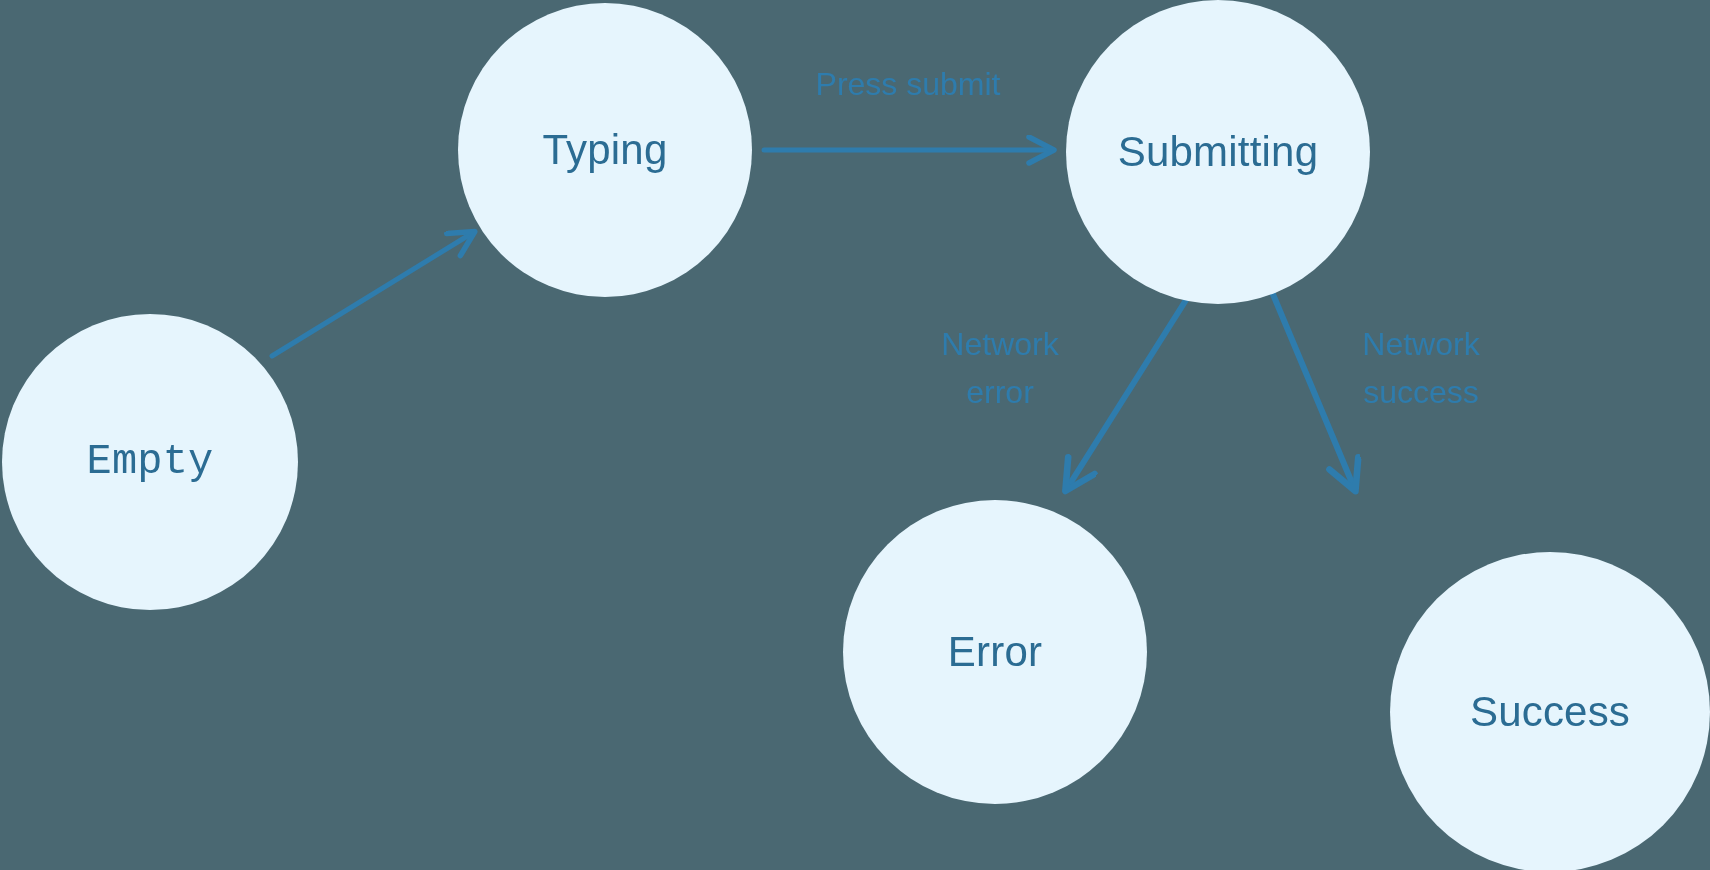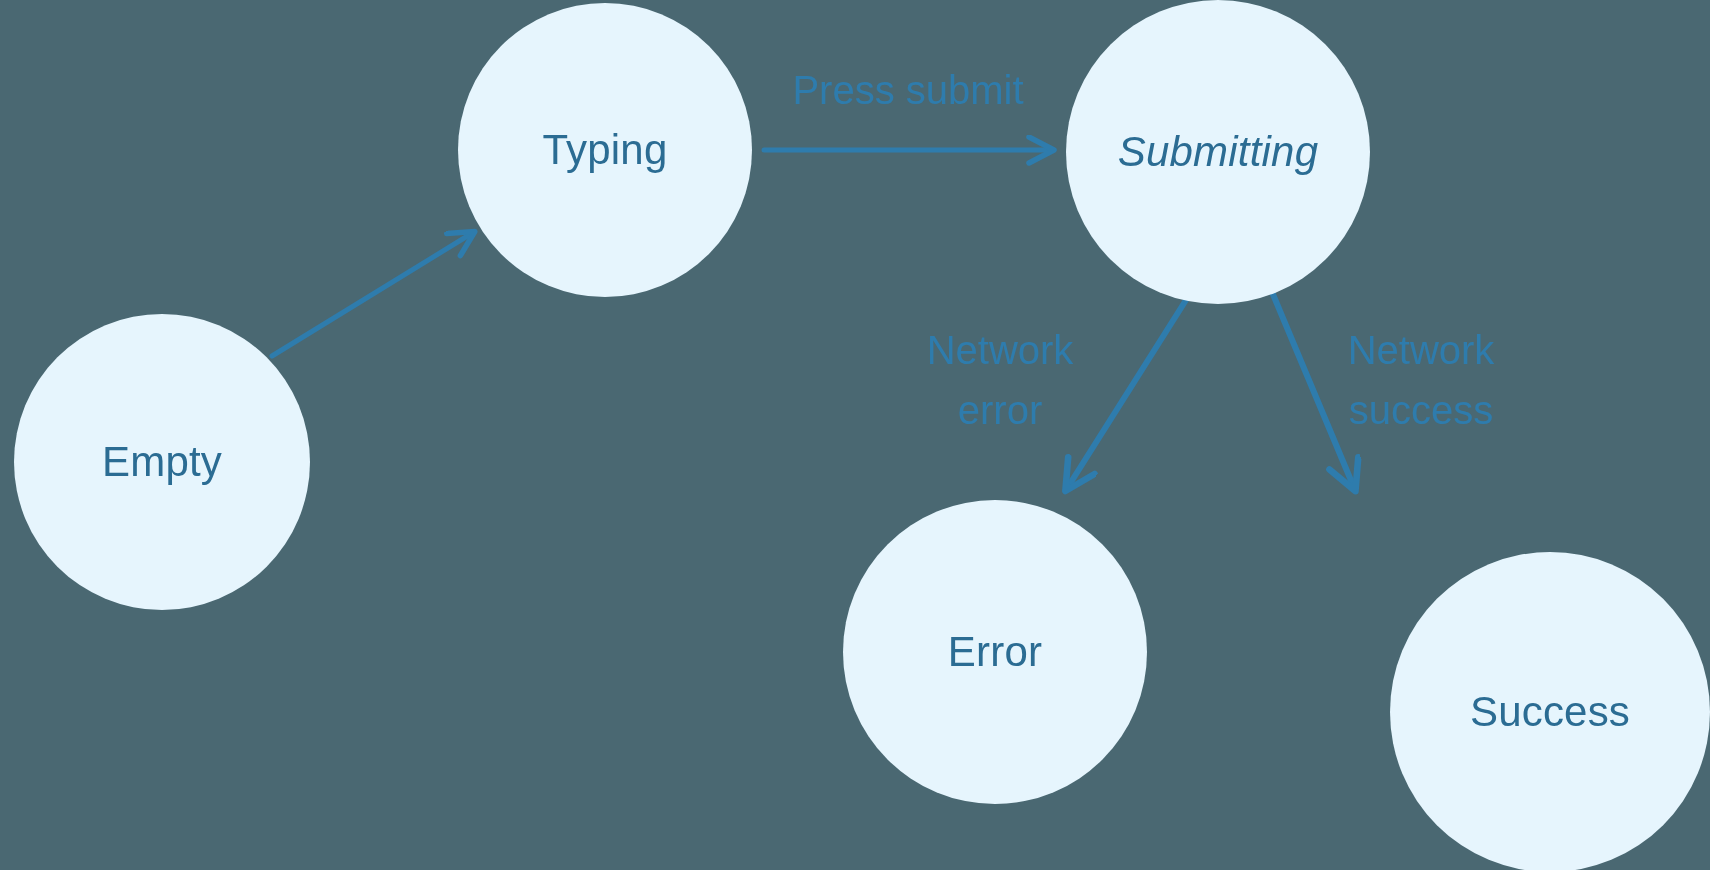--- a/index.html
+++ b/index.html
@@ -34,21 +34,21 @@
     color: #2b6c93;
     font-size: 42px;
     font-weight: 400;
     letter-spacing: 0.2px;
     white-space: nowrap;
     text-align: center;
   }
   .edge-label {
     position: absolute;
     color: #2e7cad;
-    font-size: 40px;
+    font-size: 32px;
     font-weight: 400;
     line-height: 1.5;
     text-align: center;
     white-space: pre-line;
   }
 </style>
 </head>
 <body>
 
 <div id="stage">
@@ -62,29 +62,29 @@
 
     <line x1="272" y1="356" x2="474" y2="232" stroke="#2e7cad" stroke-width="5" stroke-linecap="round" marker-end="url(#arrowhead)"></line>
 
     <line x1="764" y1="150" x2="1053" y2="150" stroke="#2e7cad" stroke-width="5" stroke-linecap="round" marker-end="url(#arrowhead)"></line>
 
     <line x1="1186" y1="300" x2="1066" y2="490" stroke="#2e7cad" stroke-width="6" stroke-linecap="round" marker-end="url(#arrowhead)"></line>
 
     <line x1="1272" y1="292" x2="1355" y2="490" stroke="#2e7cad" stroke-width="6" stroke-linecap="round" marker-end="url(#arrowhead)"></line>
   </svg>
 
-  <div class="node" style="left:14px; top:314px; width:296px; height:296px;">
+  <div class="node" style="left:2px; top:314px; width:296px; height:296px;font-family:Liberation Mono, monospace;">
     <span class="node-label">Empty</span>
   </div>
 
   <div class="node" style="left:458px; top:3px; width:294px; height:294px;">
     <span class="node-label">Typing</span>
   </div>
 
-  <div class="node" style="left:1066px; top:0px; width:304px; height:304px;font-style:italic;">
+  <div class="node" style="left:1066px; top:0px; width:304px; height:304px;">
     <span class="node-label">Submitting</span>
   </div>
 
   <div class="node" style="left:843px; top:500px; width:304px; height:304px;">
     <span class="node-label">Error</span>
   </div>
 
   <div class="node" style="left:1390px; top:552px; width:320px; height:320px;">
     <span class="node-label">Success</span>
   </div>

